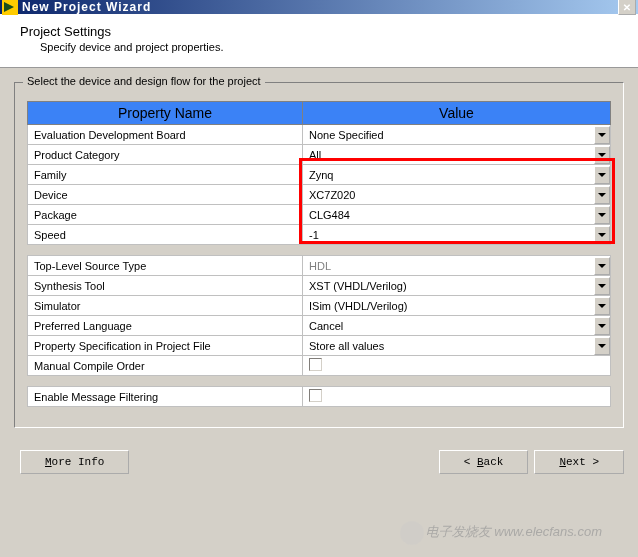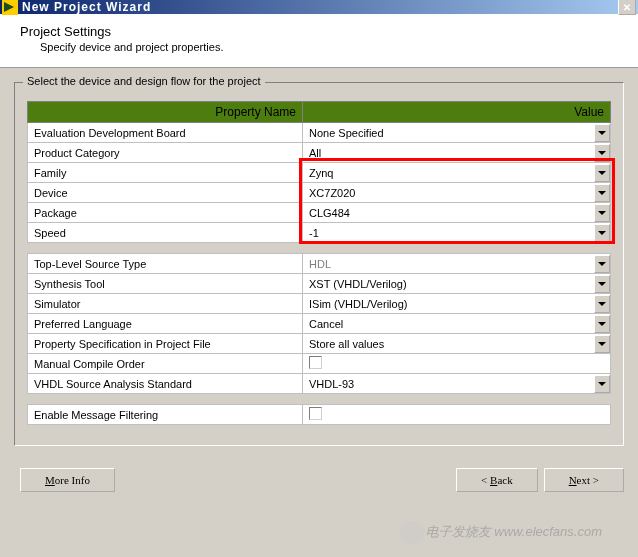--- a/index.html
+++ b/index.html
@@ -108,26 +108,26 @@
     
     .prop-table {
       border-collapse: collapse;
       width: 100%;
       background: white;
       border: 1px solid #808080;
       margin-bottom: 10px;
     }
     
     .prop-table th {
-      background: #4d7c0f;
-      text-align: right;
+      background: #3b82f6;
+      text-align: center;
       font-weight: normal;
       padding: 3px 6px;
       border: 1px solid #808080;
-      font-size: 12px;
+      font-size: 14px;
     }
     
     .prop-table td {
       padding: 0;
       border: 1px solid #c0c0c0;
       font-size: 11px;
       height: 20px;
       vertical-align: middle;
     }
     
@@ -203,21 +203,21 @@
     .button-bar-spacer {
       flex: 1;
     }
     
     .wiz-button {
       min-width: 80px;
       height: 24px;
       background: #d4d0c8;
       border: 1px outset #fff;
       font-size: 11px;
-      font-family: Liberation Serif, serif;
+      font-family: Liberation Mono, monospace;
       padding: 0 24px;
       margin-left: 6px;
       cursor: pointer;
       text-decoration: underline;
       text-decoration-color: transparent;
     }
     
     .wiz-button .ul {
       text-decoration: underline;
     }
@@ -396,31 +396,20 @@
                   </div>
                 </div>
               </td>
             </tr>
             <tr>
               <td class="prop-name">Manual Compile Order</td>
               <td class="prop-value">
                 <div class="checkbox-cell"><span class="checkbox"></span></div>
               </td>
             </tr>
-            <tr>
-              <td class="prop-name">VHDL Source Analysis Standard</td>
-              <td class="prop-value">
-                <div class="dropdown-cell">
-                  <span class="dropdown-text">VHDL-93</span>
-                  <div class="dropdown-btn">
-                    <div class="dropdown-arrow"></div>
-                  </div>
-                </div>
-              </td>
-            </tr>
           </tbody>
       </table>
 
       <table class="prop-table" id="table3">
         <tbody id="tbody3">
             <tr>
               <td class="prop-name">Enable Message Filtering</td>
               <td class="prop-value">
                 <div class="checkbox-cell"><span class="checkbox"></span></div>
               </td>

